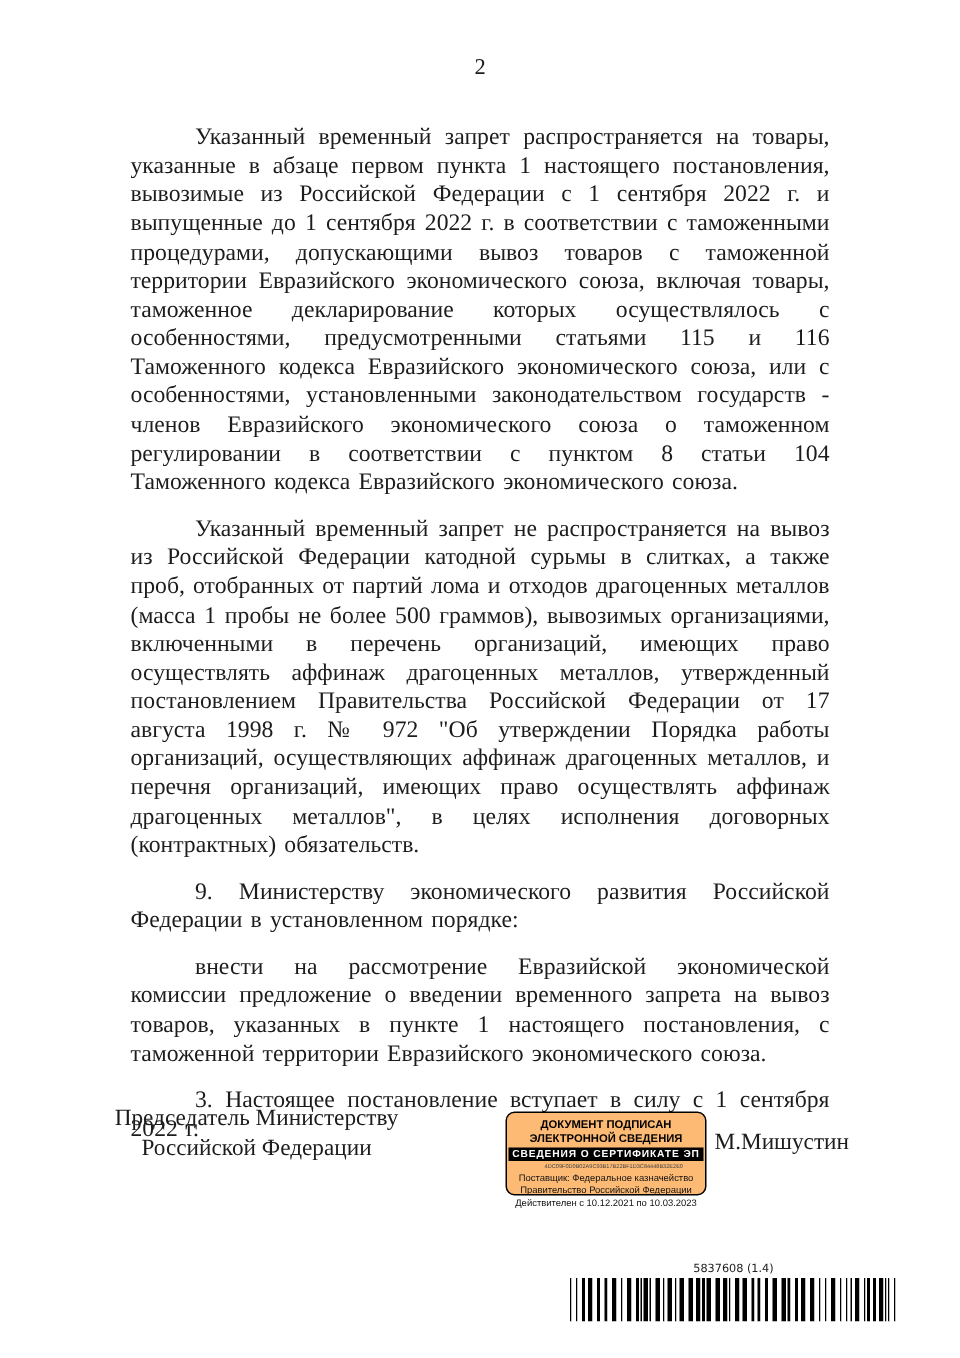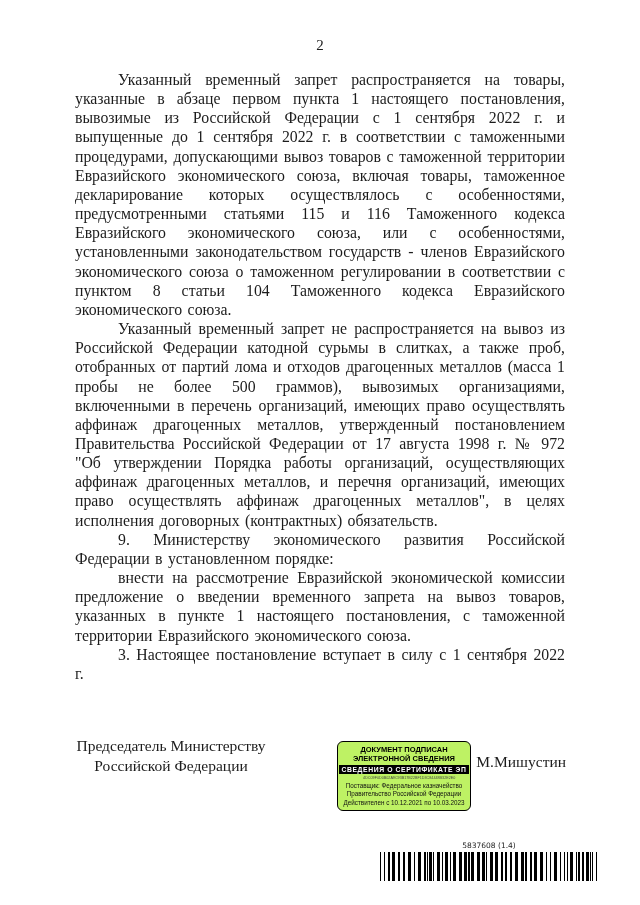--- a/index.html
+++ b/index.html
@@ -10,33 +10,33 @@
   }
   .page-number{
     position:absolute;top:37px;left:0;width:640px;text-align:center;
     font-size:15px;
   }
   .body-text{
     position:absolute;top:70px;left:75px;width:490px;
     font-size:15.8px;line-height:19.15px;
     text-align:justify;word-spacing:1.5px;
   }
-  .body-text p{margin:0;text-indent:43px;}
+  .body-text p{margin:12px;text-indent:43px;}
   .sig-left{
     position:absolute;top:736px;left:75px;width:192px;
     text-align:center;font-size:15.5px;line-height:19.5px;
   }
   .sig-name{
     position:absolute;top:753px;right:74px;
     font-size:15.5px;
   }
   .stamp{
-    position:absolute;top:741px;left:337px;width:134px;height:70px;
+    position:absolute;top:741px;left:337px;width:134px;height:56px;
     box-sizing:border-box;border:1px solid #000;border-radius:6px;
-    background:#bef264;text-align:center;
+    background:#fdba74;text-align:center;
     font-family:"Liberation Sans", sans-serif;
     padding-top:3px;
   }
   .stamp-title{font-weight:bold;font-size:7.5px;line-height:9px;color:#000;}
   .stamp-bar{
     background:#000;color:#fff;font-size:6.8px;line-height:9px;
     letter-spacing:0.6px;margin:2px 1px;font-weight:bold;white-space:nowrap;overflow:hidden;
   }
   .stamp-cert{
     font-size:6px;line-height:6px;color:#444;white-space:nowrap;

